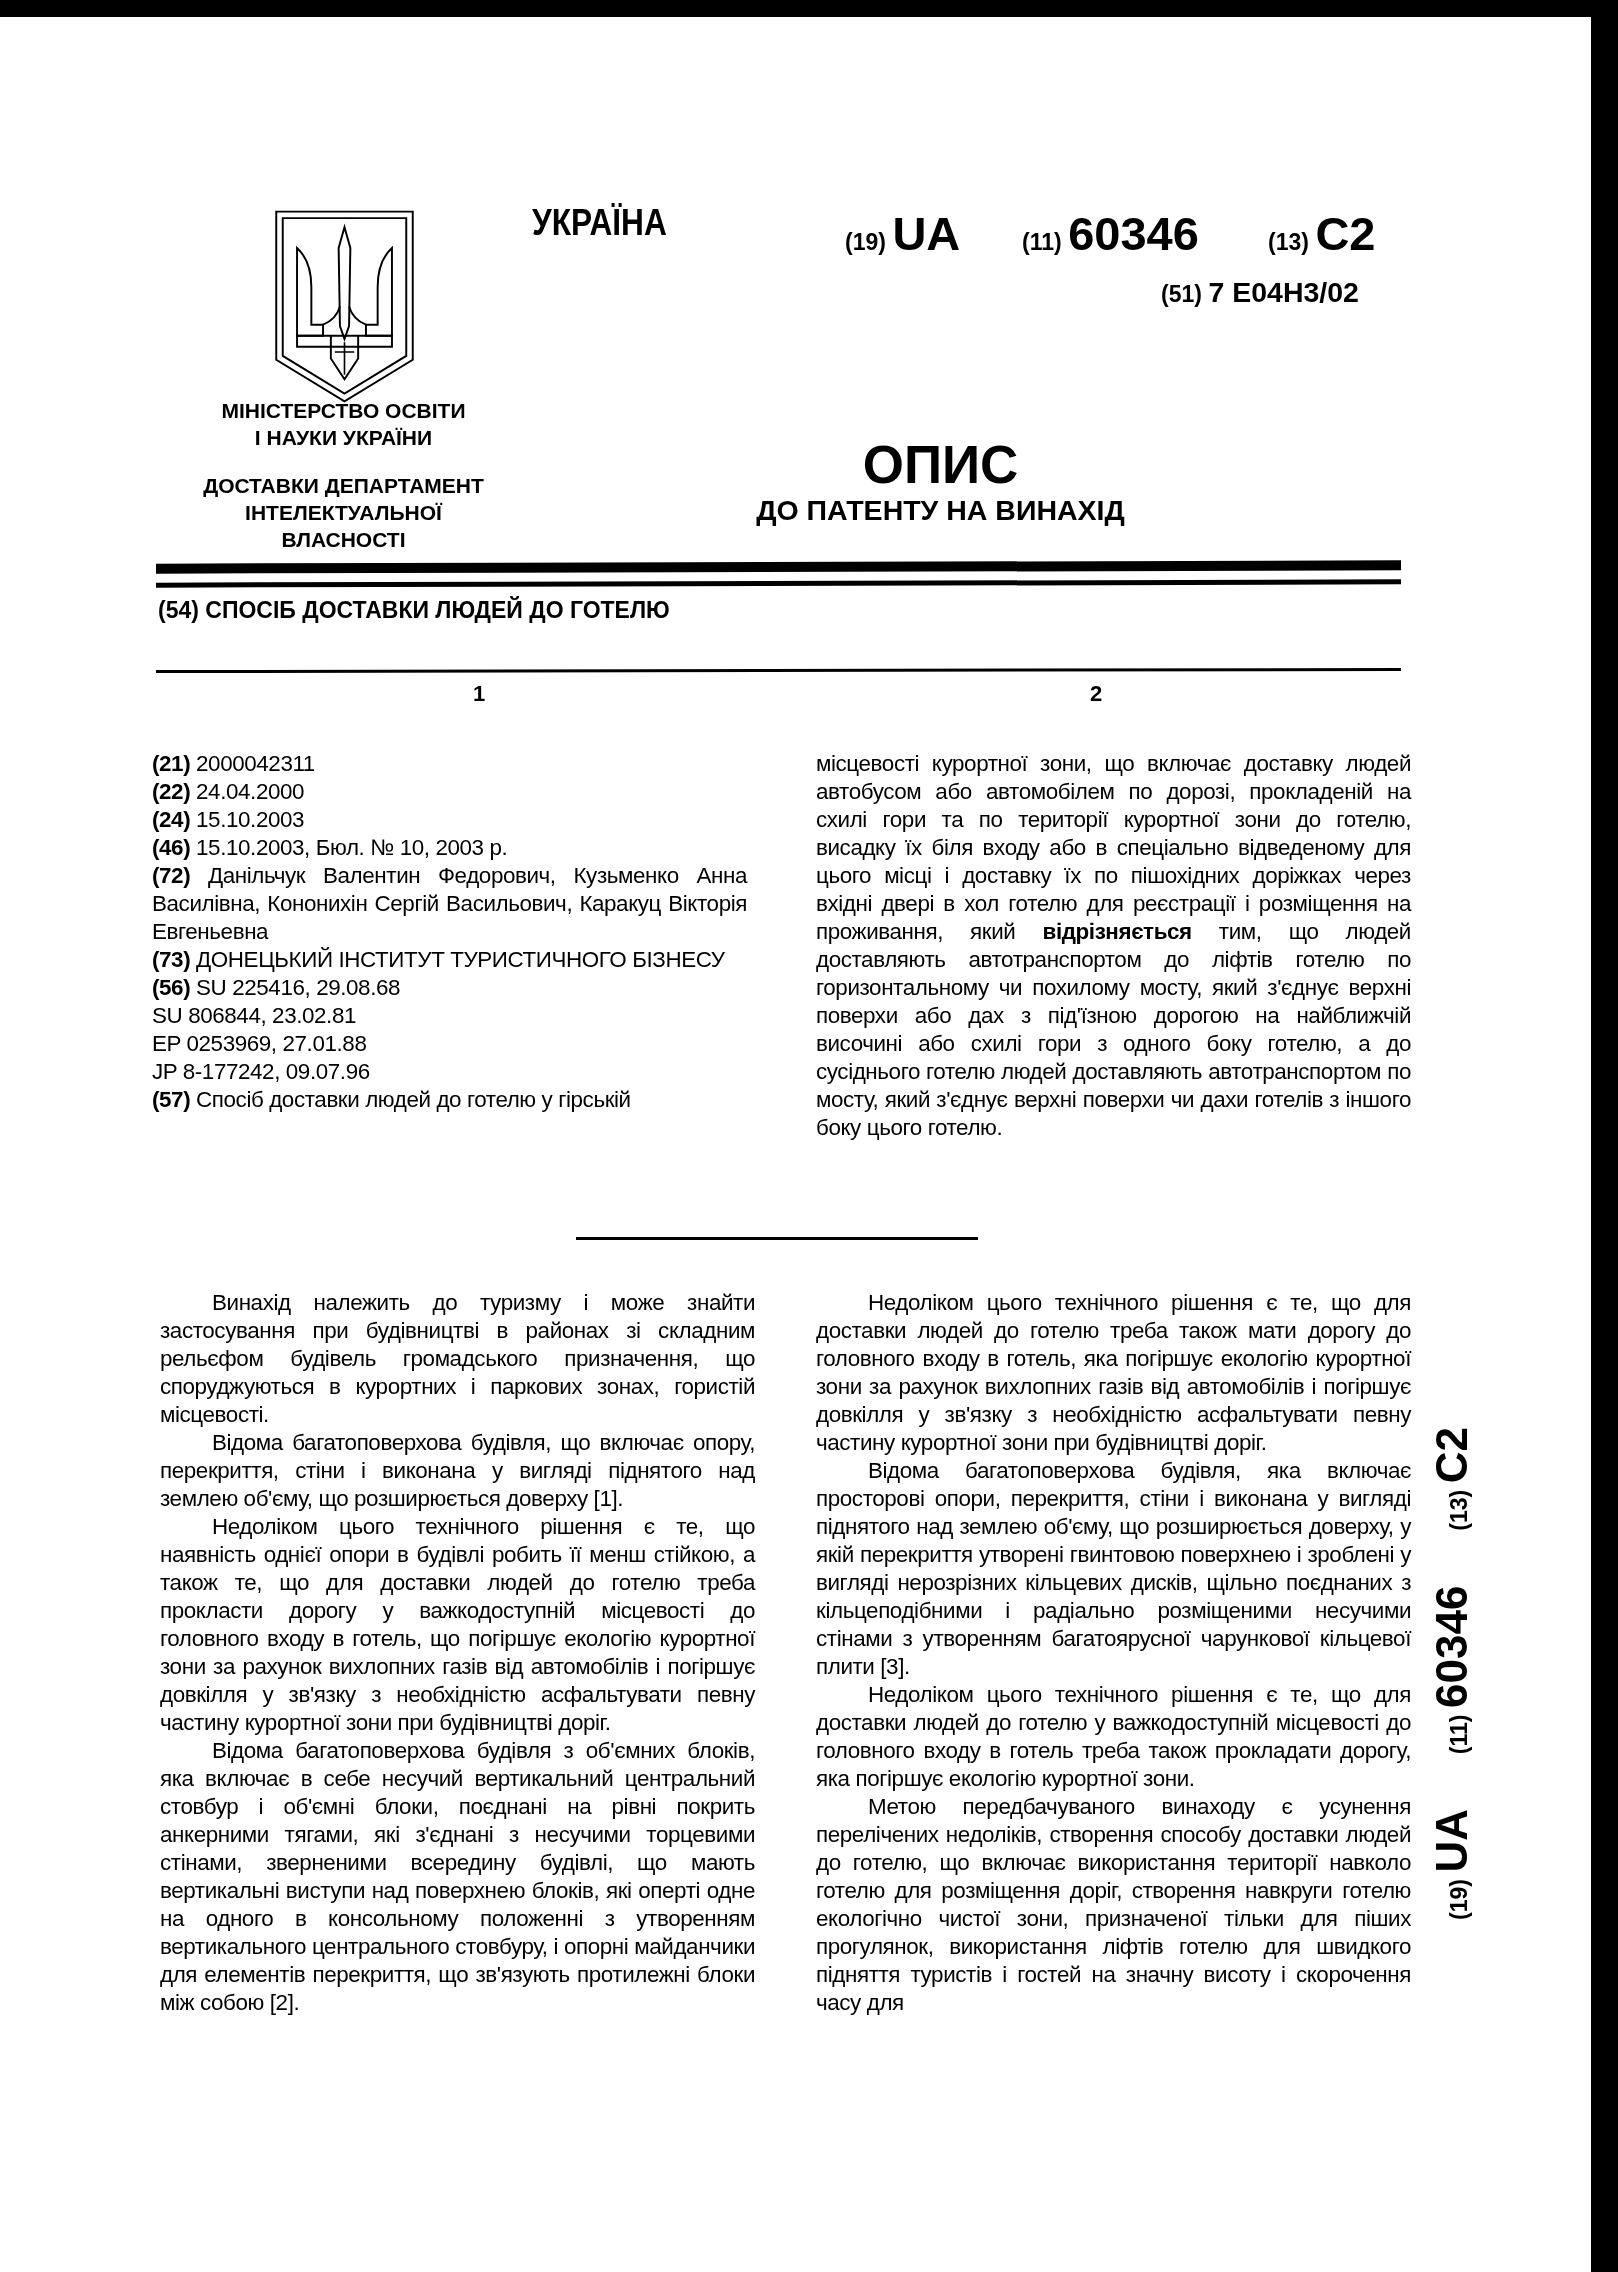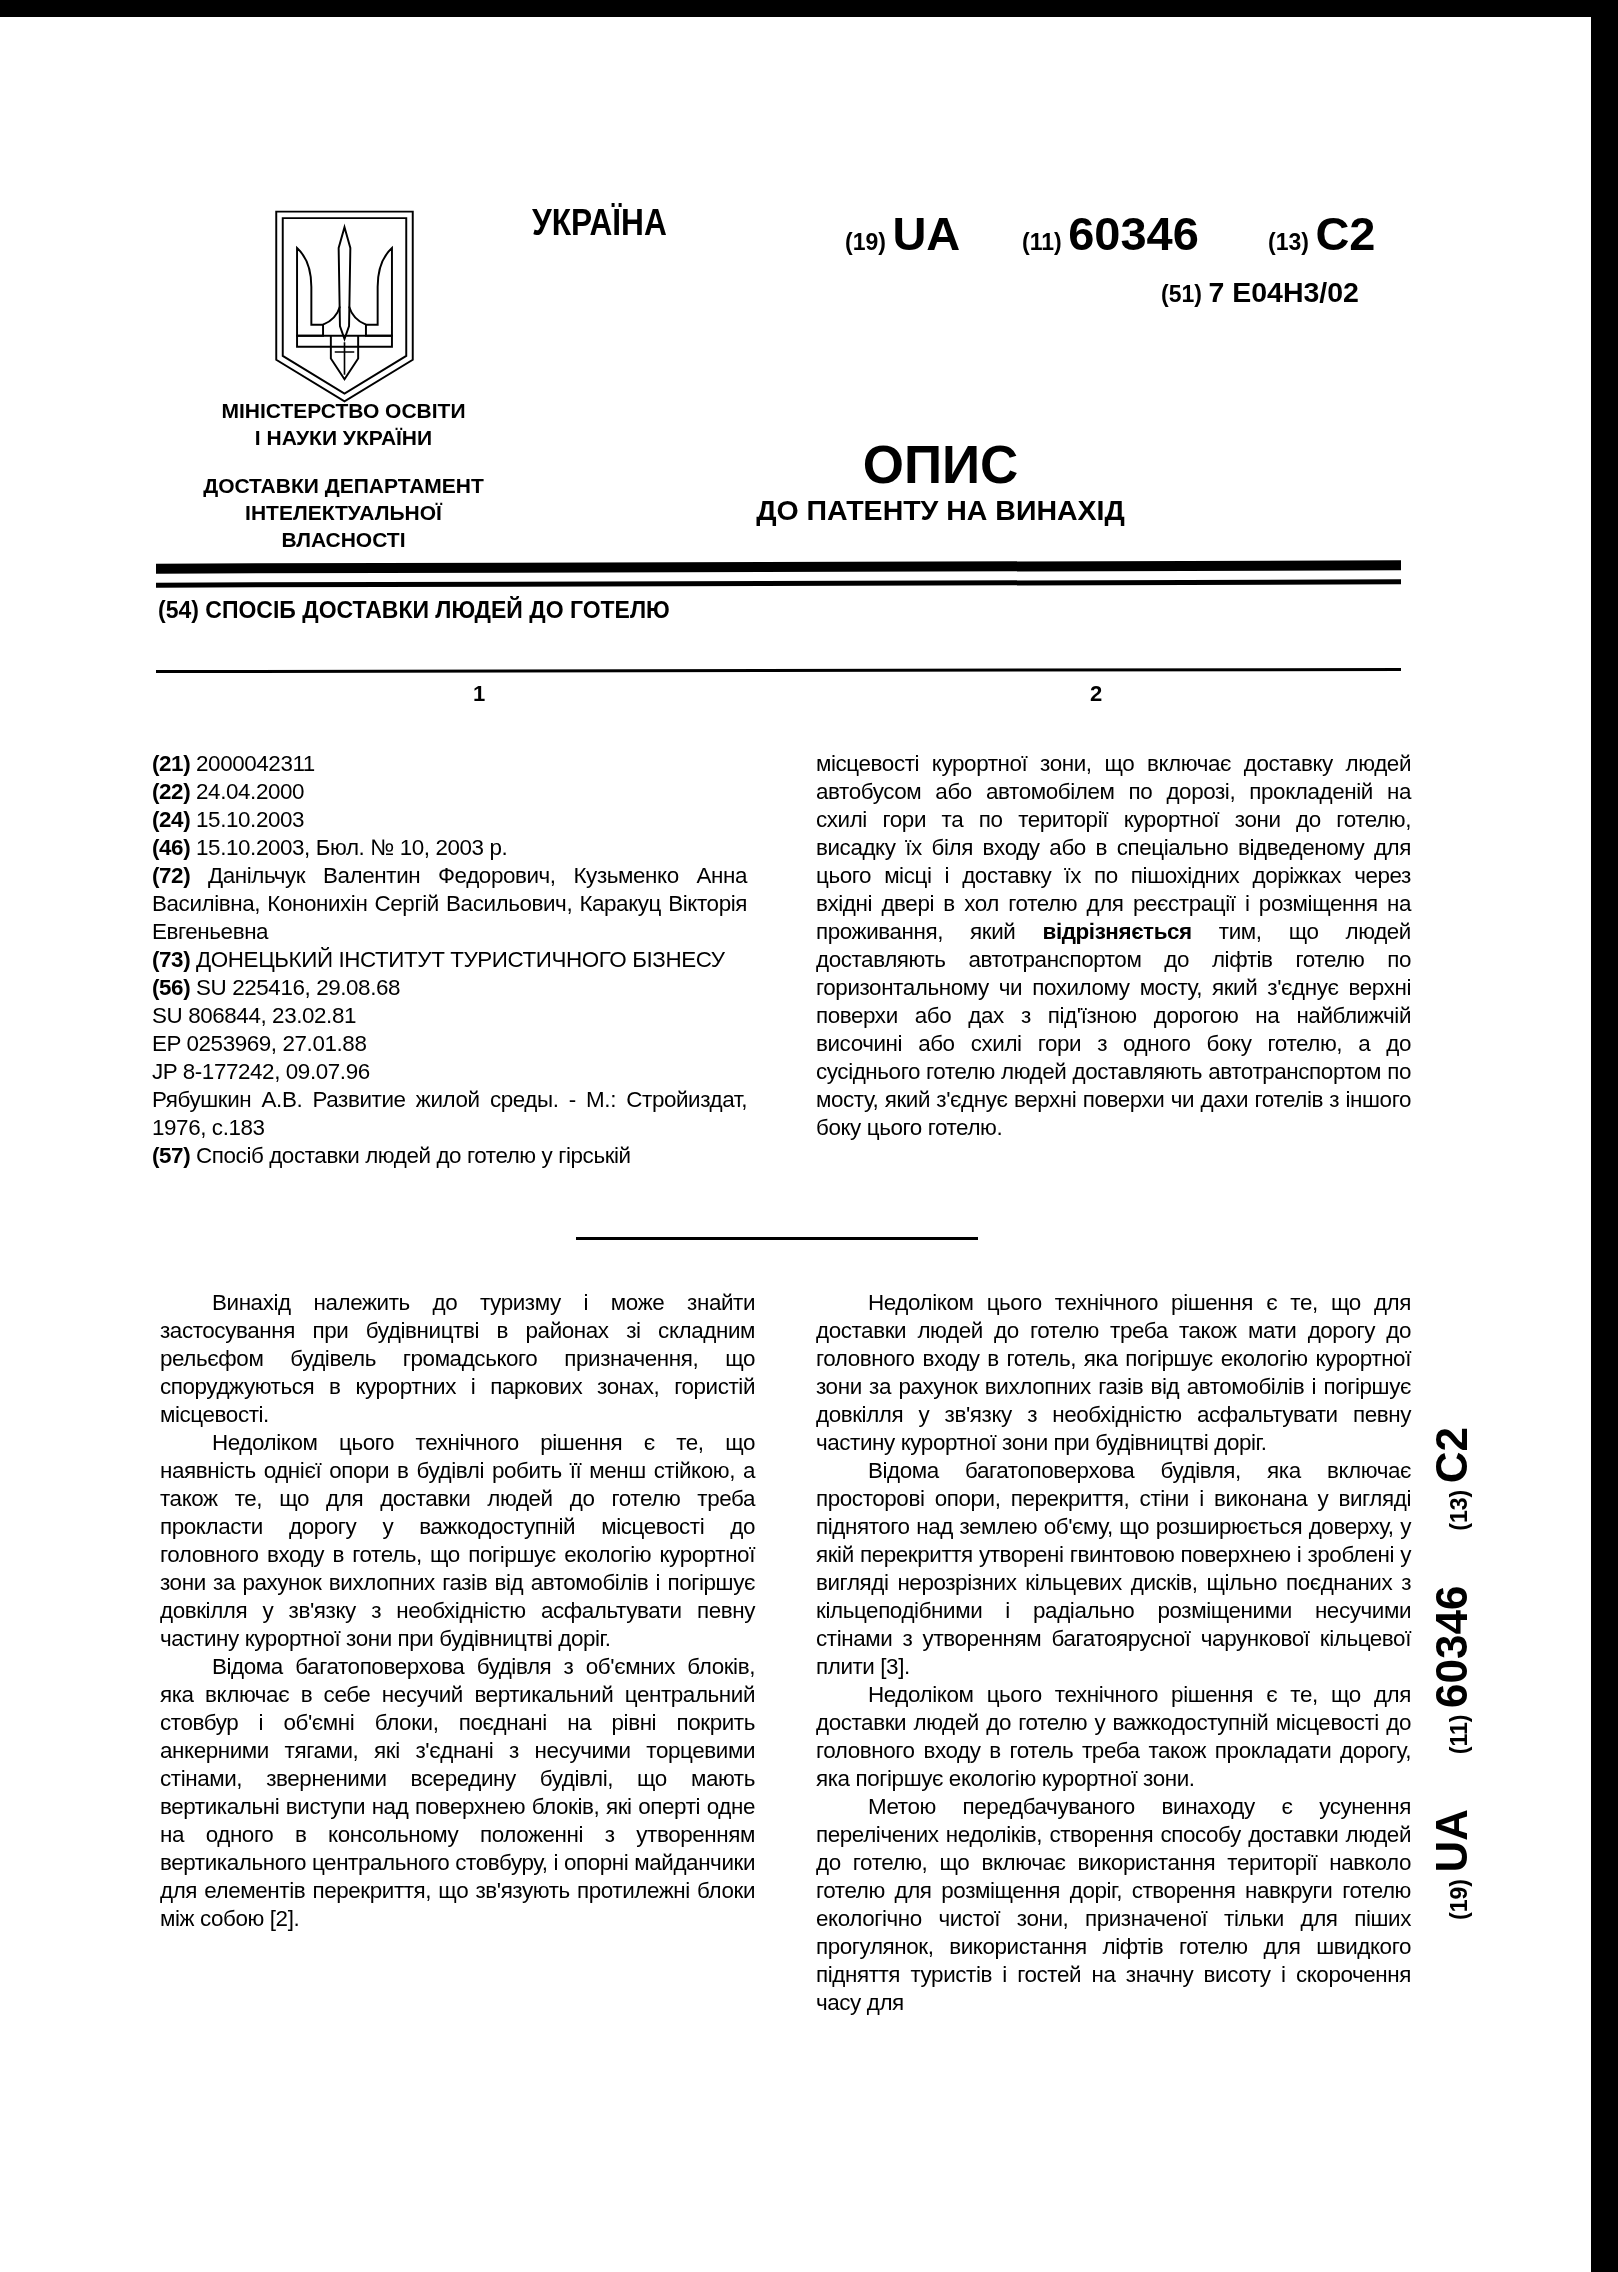--- a/index.html
+++ b/index.html
@@ -132,36 +132,36 @@
     <p><b>(21)</b> <span>2000042311</span></p>
     <p><b>(22)</b> <span>24.04.2000</span></p>
     <p><b>(24)</b> <span>15.10.2003</span></p>
     <p><b>(46)</b> <span>15.10.2003, Бюл. № 10, 2003 р.</span></p>
     <p class="j"><b>(72)</b> <span>Данільчук Валентин Федорович, Кузьменко Анна Василівна, Кононихін Сергій Васильович, Каракуц Вікторія Евгеньевна</span></p>
     <p><b>(73)</b> <span>ДОНЕЦЬКИЙ ІНСТИТУТ ТУРИСТИЧНОГО БІЗНЕСУ</span></p>
     <p><b>(56)</b> <span>SU 225416, 29.08.68</span></p>
     <p><span>SU 806844, 23.02.81</span></p>
     <p><span>EP 0253969, 27.01.88</span></p>
     <p><span>JP 8-177242, 09.07.96</span></p>
-    <p class="j"><span>Рябушкин А.В. Развитие жилой среды. - М.: Стройиздат, 1976, с.183</span></p>
     <p><b>(57)</b> <span>Спосіб доставки людей до готелю у гірській</span></p>
   </div>
 
 <div class="col claim">
   <p>
     <span>місцевості курортної зони, що включає доставку людей автобусом або автомобілем по дорозі, прокладеній на схилі гори та по території курортної зони до готелю, висадку їх біля входу або в спеціально відведеному для цього місці і доставку їх по пішохідних доріжках через вхідні двері в хол готелю для реєстрації і розміщення на проживання, який</span>
     <b>відрізняється</b>
     <span>тим, що людей доставляють автотранспортом до ліфтів готелю по горизонтальному чи похилому мосту, який з'єднує верхні поверхи або дах з під'їзною дорогою на найближчій височині або схилі гори з одного боку готелю, а до сусіднього готелю людей доставляють автотранспортом по мосту, який з'єднує верхні поверхи чи дахи готелів з іншого боку цього готелю.</span>
   </p>
 </div>
 
 <div class="rule rule-mid"></div>
 
 <div class="col body-left">
   <p class="indent">Винахід належить до туризму і може знайти застосування при будівництві в районах зі складним рельєфом будівель громадського призначення, що споруджуються в курортних і паркових зонах, гористій місцевості.</p>
+  <p class="indent">Відома багатоповерхова будівля, що включає опору, перекриття, стіни і виконана у вигляді піднятого над землею об'єму, що розширюється доверху [1].</p>
   <p class="indent">Недоліком цього технічного рішення є те, що наявність однієї опори в будівлі робить її менш стійкою, а також те, що для доставки людей до готелю треба прокласти дорогу у важкодоступній місцевості до головного входу в готель, що погіршує екологію курортної зони за рахунок вихлопних газів від автомобілів і погіршує довкілля у зв'язку з необхідністю асфальтувати певну частину курортної зони при будівництві доріг.</p>
   <p class="indent">Відома багатоповерхова будівля з об'ємних блоків, яка включає в себе несучий вертикальний центральний стовбур і об'ємні блоки, поєднані на рівні покрить анкерними тягами, які з'єднані з несучими торцевими стінами, зверненими всередину будівлі, що мають вертикальні виступи над поверхнею блоків, які оперті одне на одного в консольному положенні з утворенням вертикального центрального стовбуру, і опорні майданчики для елементів перекриття, що зв'язують протилежні блоки між собою [2].</p>
 </div>
 <div class="col body-right">
   <p class="indent">Недоліком цього технічного рішення є те, що для доставки людей до готелю треба також мати дорогу до головного входу в готель, яка погіршує екологію курортної зони за рахунок вихлопних газів від автомобілів і погіршує довкілля у зв'язку з необхідністю асфальтувати певну частину курортної зони при будівництві доріг.</p>
   <p class="indent">Відома багатоповерхова будівля, яка включає просторові опори, перекриття, стіни і виконана у вигляді піднятого над землею об'єму, що розширюється доверху, у якій перекриття утворені гвинтовою поверхнею і зроблені у вигляді нерозрізних кільцевих дисків, щільно поєднаних з кільцеподібними і радіально розміщеними несучими стінами з утворенням багатоярусної чарункової кільцевої плити [3].</p>
   <p class="indent">Недоліком цього технічного рішення є те, що для доставки людей до готелю у важкодоступній місцевості до головного входу в готель треба також прокладати дорогу, яка погіршує екологію курортної зони.</p>
   <p class="indent">Метою передбачуваного винаходу є усунення перелічених недоліків, створення способу доставки людей до готелю, що включає використання території навколо готелю для розміщення доріг, створення навкруги готелю екологічно чистої зони, призначеної тільки для піших прогулянок, використання ліфтів готелю для швидкого підняття туристів і гостей на значну висоту і скорочення часу для</p>
 </div>
 

